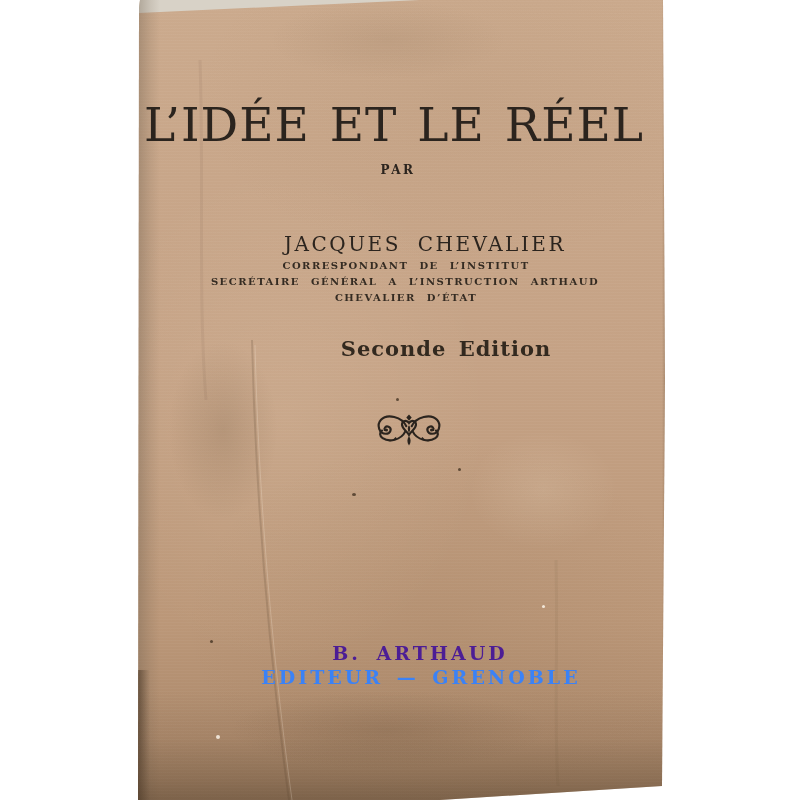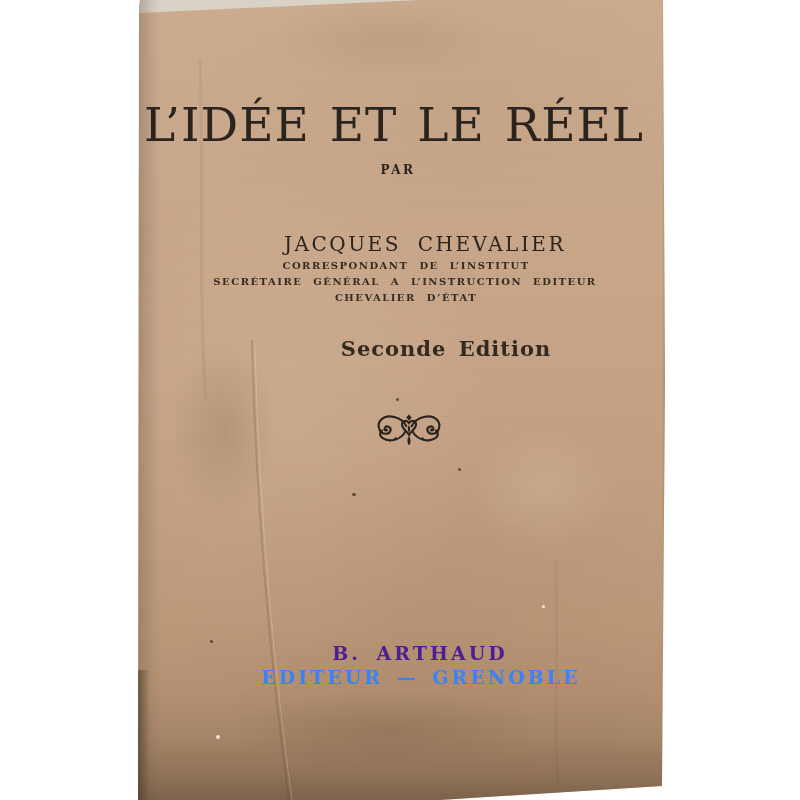--- a/index.html
+++ b/index.html
@@ -111,21 +111,21 @@
     <div class="speck" style="left:72px;top:640px;width:3px;height:3px;"></div>
     <div class="speck light" style="left:78px;top:735px;width:4px;height:4px;"></div>
     <div class="speck light" style="left:404px;top:605px;width:3px;height:3px;"></div>
 
   </div>
 
   <div class="pline title">L’IDÉE ET LE RÉEL</div>
   <div class="pline byline">PAR</div>
   <div class="pline author">JACQUES CHEVALIER</div>
   <div class="pline atitle t1">CORRESPONDANT DE L’INSTITUT</div>
-  <div class="pline atitle t2">SECRÉTAIRE GÉNÉRAL A L’INSTRUCTION EDITEUR</div>
+  <div class="pline atitle t2">SECRÉTAIRE GÉNÉRAL A L’INSTRUCTION ARTHAUD</div>
   <div class="pline atitle t3">CHEVALIER D’ÉTAT</div>
   <div class="pline edition">Seconde Edition</div>
 
   <div class="pline ornament">
     <svg width="70" height="36" viewBox="0 0 130 66">
       <g fill="none" stroke="currentColor" stroke-width="4" stroke-linecap="round">
         <path d="M60,26 C52,8 24,2 13,14 C4,24 10,40 22,40 C31,40 34,30 27,27 C22,25 18,29 20,33"></path>
         <path d="M58,36 C50,52 28,56 16,48 C10,44 10,37 15,34"></path>
         <path d="M70,26 C78,8 106,2 117,14 C126,24 120,40 108,40 C99,40 96,30 103,27 C108,25 112,29 110,33"></path>
         <path d="M72,36 C80,52 102,56 114,48 C120,44 120,37 115,34"></path>

